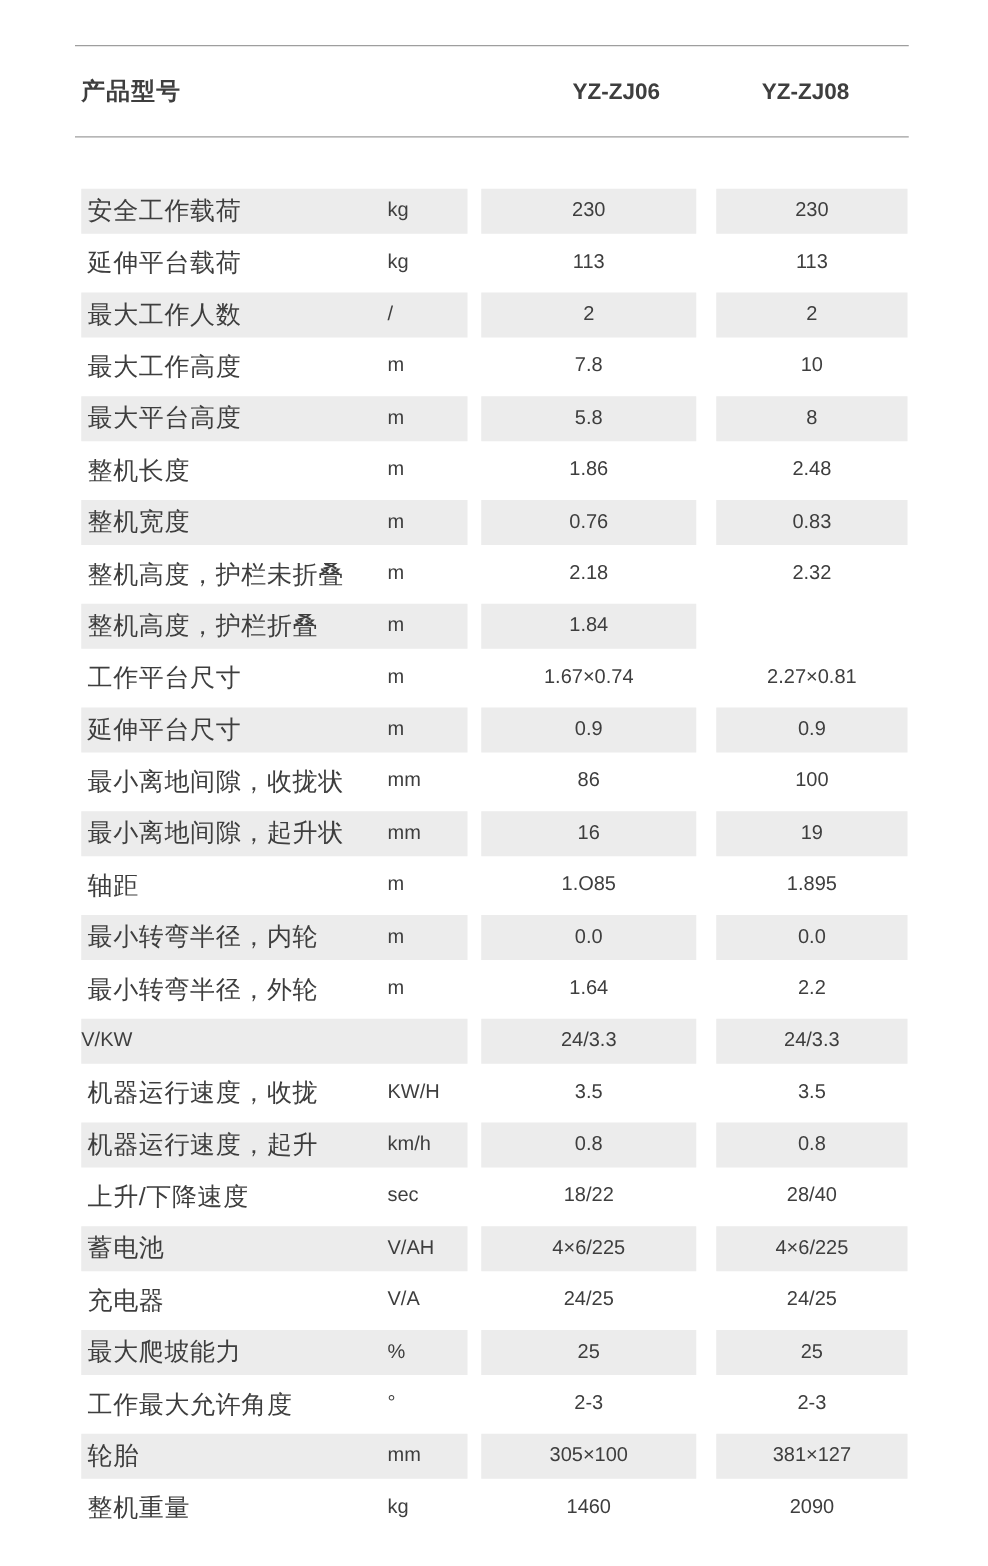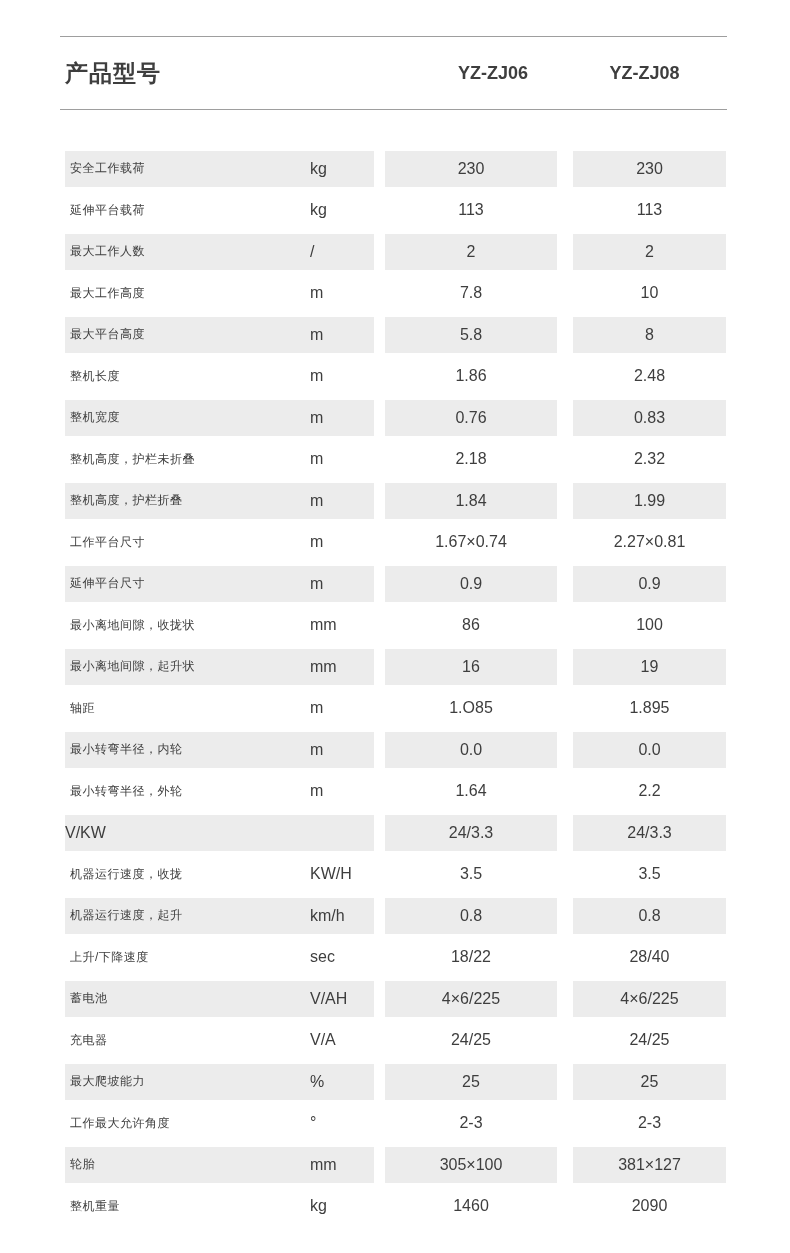--- a/index.html
+++ b/index.html
@@ -26,21 +26,21 @@
     border-top: 1px solid #9e9e9e;
     border-bottom: 1px solid #9e9e9e;
     display: flex;
     align-items: center;
     box-sizing: border-box;
   }
   .header .title {
     width: 314px;
     padding-left: 5px;
     box-sizing: border-box;
-    font-size: 23px;
+    font-size: 19px;
     font-weight: bold;
     letter-spacing: 1px;
   }
   .hv {
     font-size: 18px;
     font-weight: bold;
     text-align: center;
   }
   .hv.v1 { width: 172px; position: relative; left: 22px; }
   .hv.v2 { width: 153px; position: relative; left: -5px; }
@@ -60,21 +60,21 @@
   .cell-label {
     width: 309px;
     height: 36px;
     display: flex;
     align-items: center;
     box-sizing: border-box;
   }
   .cell-label .lbl {
     flex: 1;
     padding-left: 5px;
-    font-size: 12px;
+    font-size: 20px;
     letter-spacing: 0.5px;
     white-space: nowrap;
   }
   .cell-label .unit {
     width: 64px;
     font-size: 16px;
     white-space: nowrap;
   }
   .g1 { width: 11px; height: 36px; }
   .g2 { width: 16px; height: 36px; }
@@ -187,21 +187,20 @@
       <div class="cell-val v2">2.32</div>
     </div>
     <div class="row odd">
       <div class="cell-label">
         <span class="lbl">整机高度，护栏折叠</span>
         <span class="unit">m</span>
       </div>
       <div class="g1"></div>
       <div class="cell-val v1">1.84</div>
       <div class="g2"></div>
-      <div class="cell-val v2">1.99</div>
     </div>
     <div class="row">
       <div class="cell-label">
         <span class="lbl">工作平台尺寸</span>
         <span class="unit">m</span>
       </div>
       <div class="g1"></div>
       <div class="cell-val v1">1.67×0.74</div>
       <div class="g2"></div>
       <div class="cell-val v2">2.27×0.81</div>

